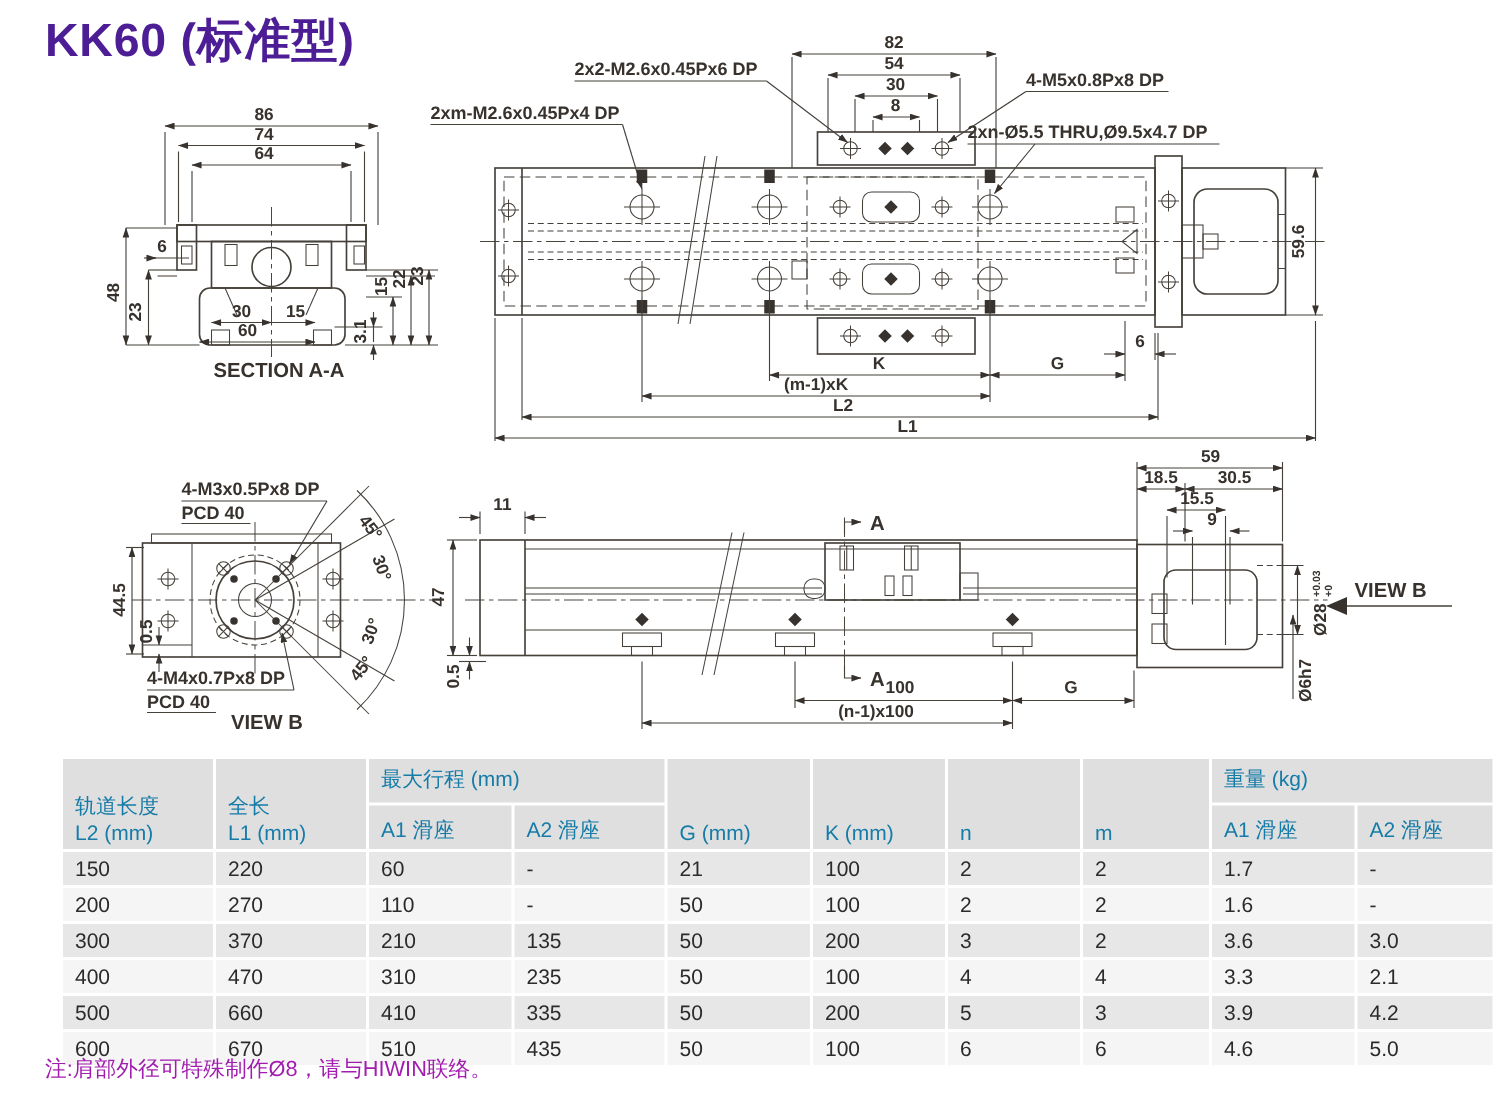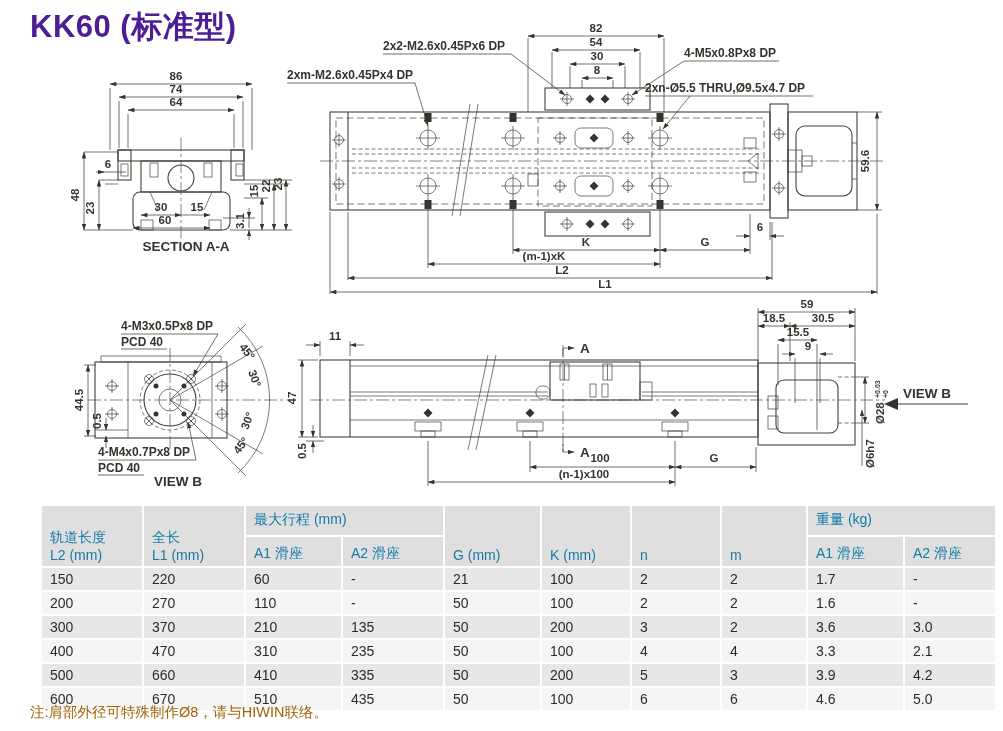--- a/index.html
+++ b/index.html
@@ -20,21 +20,21 @@
   .sm{font:700 7px "Liberation Sans","DejaVu Sans",sans-serif;fill:#37322d;}
   
   #spec{position:absolute;left:40px;top:504px;}
   table{border-collapse:separate;border-spacing:2px;table-layout:fixed;}
   th,td{text-align:left;padding:1px 8px;font-size:14px;white-space:nowrap;overflow:hidden;}
   th{color:#157ba7;background:#dfdfdf;font-weight:normal;height:25px;vertical-align:bottom;padding-bottom:3px;margin-top:28px;}
   th.grp{vertical-align:middle;}
   td{color:#2b2b2b;height:20px;}
   tr.odd td{background:#e7e7e7;}
   tr.even td{background:#f5f5f5;}
-  #note{position:absolute;left:30px;top:703px;font-size:14.5px;color:#a16207;}
+  #note{position:absolute;left:30px;top:703px;font-size:14.5px;color:#a21caf;}
 </style>
 </head>
 <body>
 
 <div id="title">KK60 (标准型)</div>
 
 <svg id="dwg" width="1003" height="500" viewBox="0 0 1003 500">
   <defs>
     <marker id="ae" markerWidth="10" markerHeight="7" refX="8.5" refY="3" orient="auto">
         <path d="M0,0L9,3L0,6z" fill="#37322d"></path>

